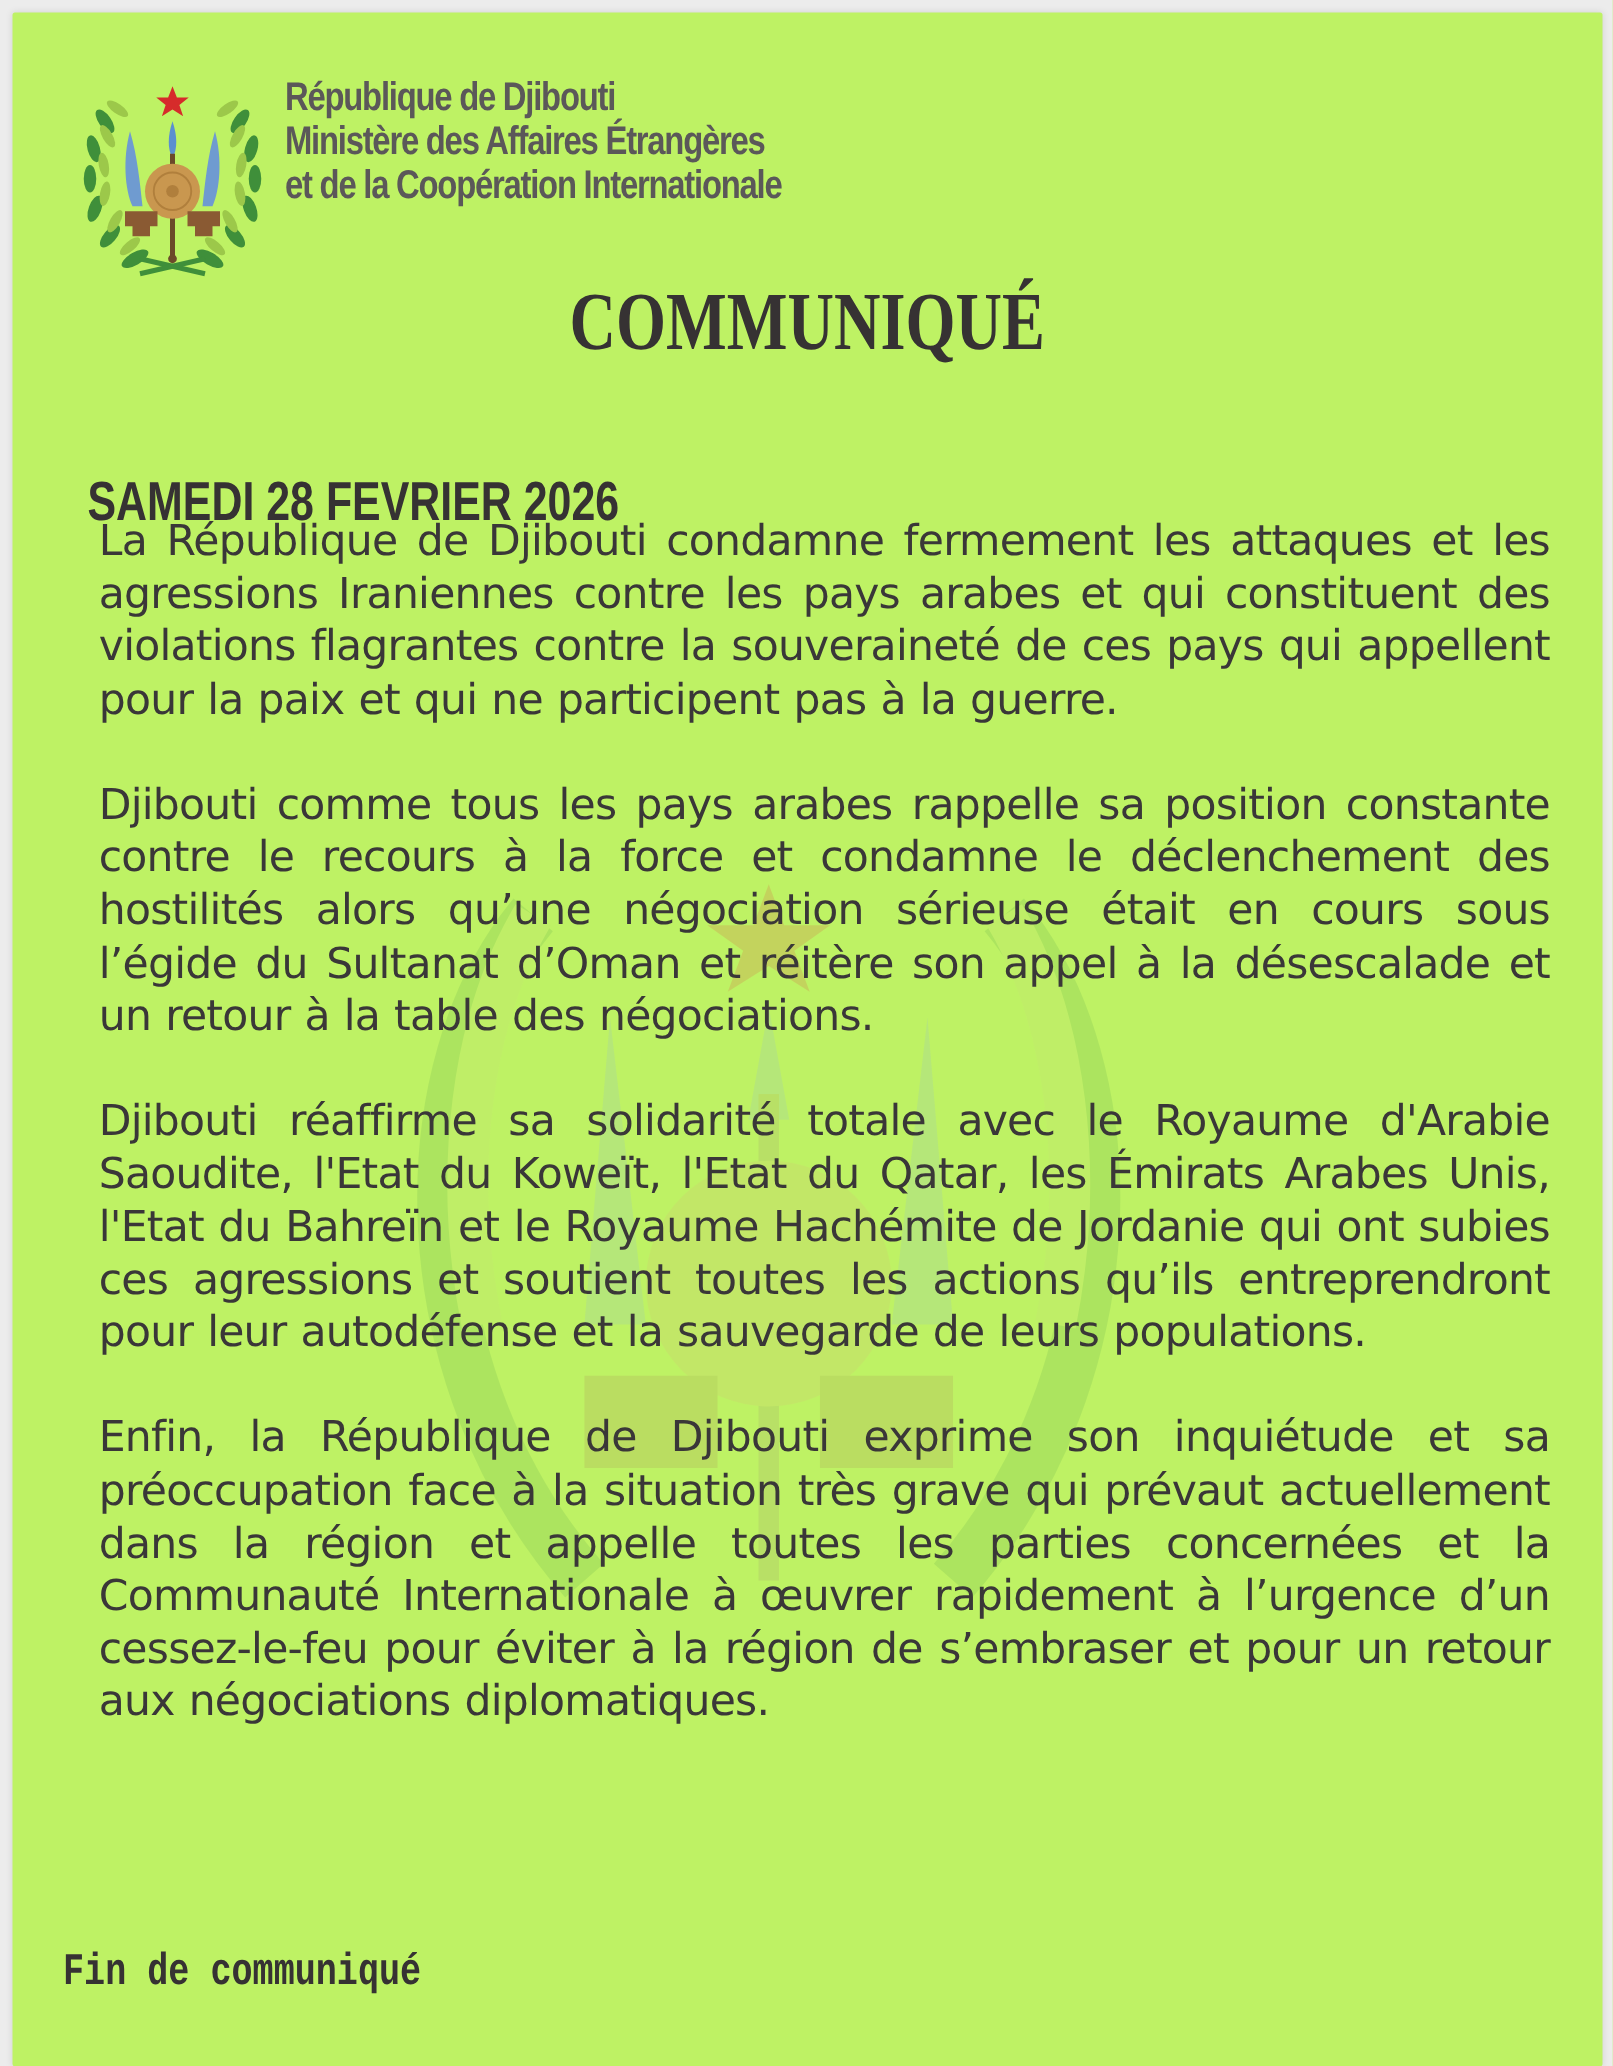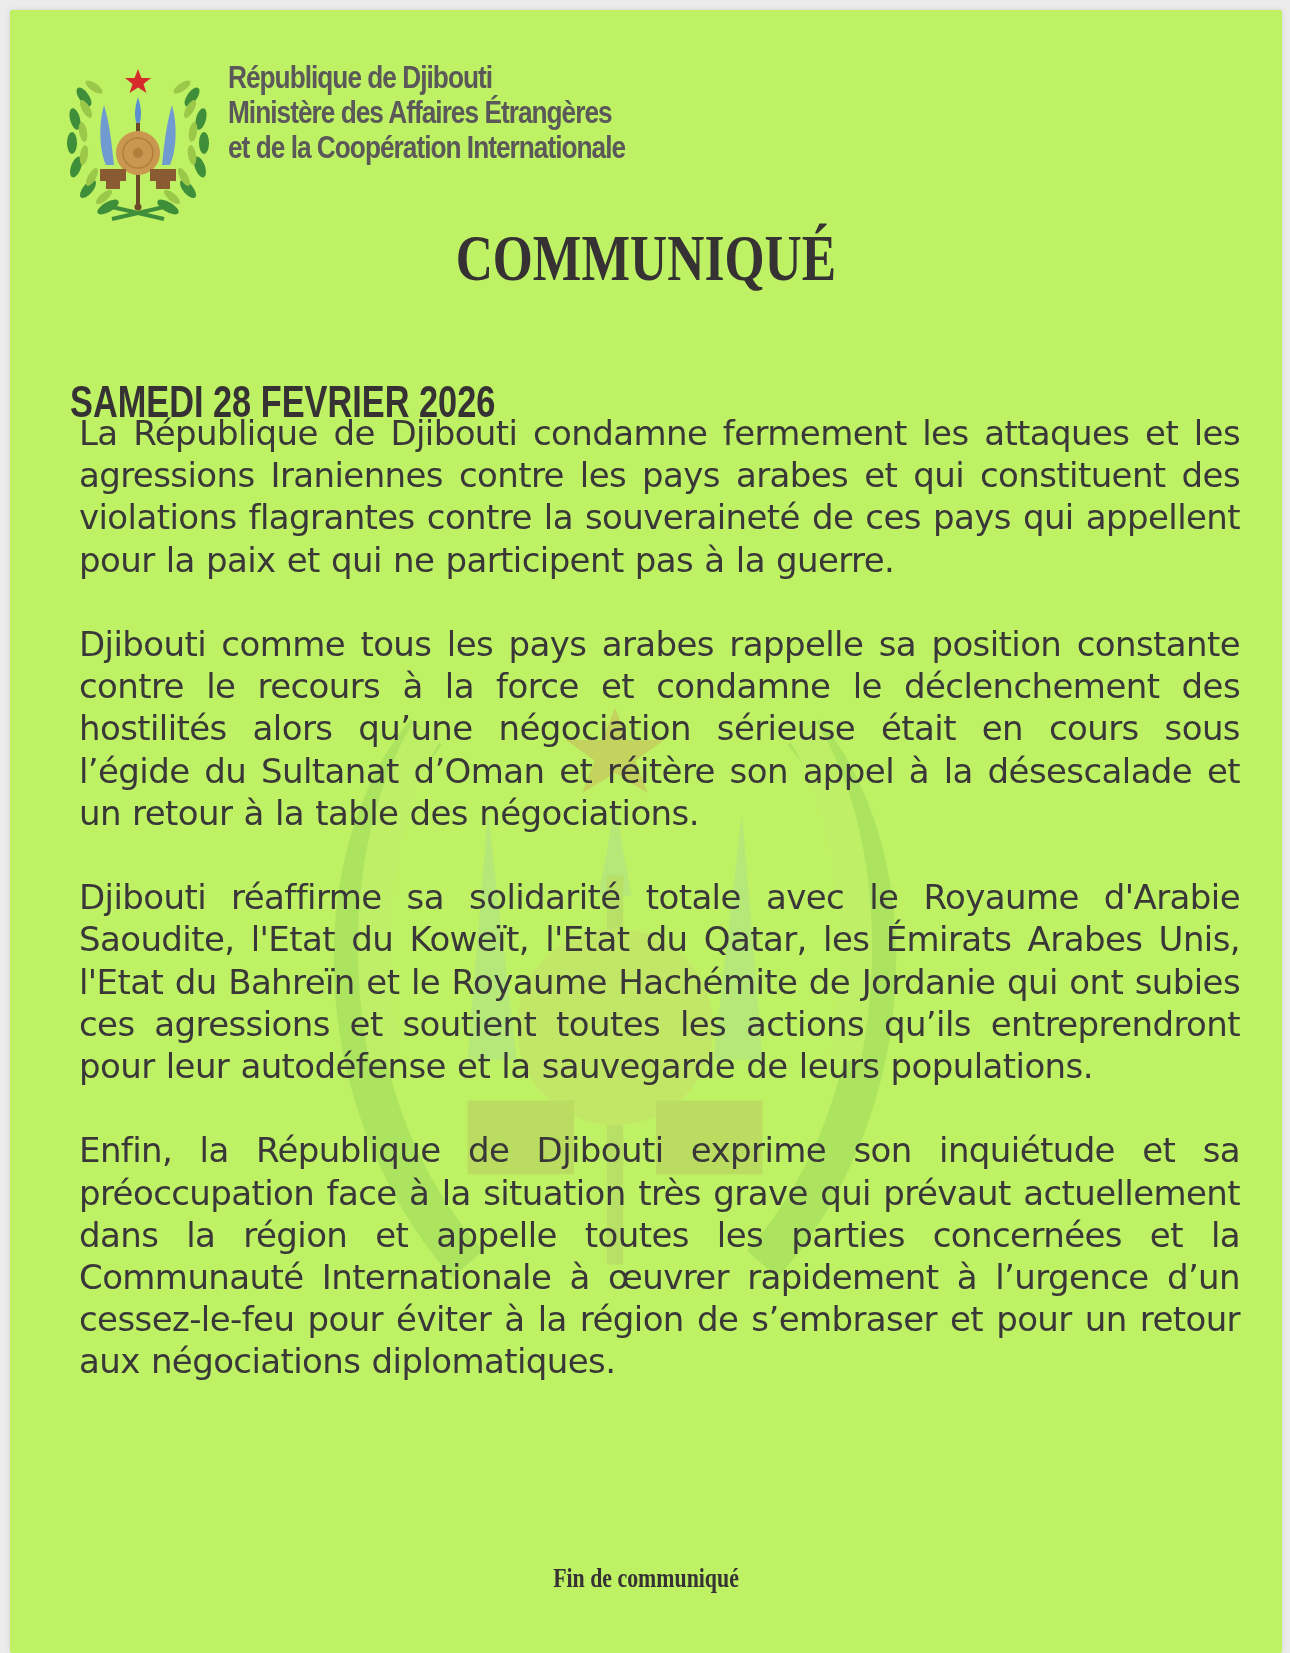--- a/index.html
+++ b/index.html
@@ -108,24 +108,23 @@
     .body p {
       margin: 0 0 42.2px 0;
       text-align: justify;
       text-align-last: left;
     }
     .closing {
       position: absolute;
       left: 0;
       width: 1272px;
       top: 1548px;
-      text-align: center;
-      font-family: Liberation Serif, serif;
-      font-weight: bold;
-      font-size: 28px;
+      font-family: Liberation Mono, monospace;
+      font-weight: bold;
+      font-size: 36px;
       line-height: 40px;
       color: #363233;
     }
     .closing span {
       display: inline-block;
       transform: scaleX(0.78);
       transform-origin: center;
     }
   </style>
 </head>

